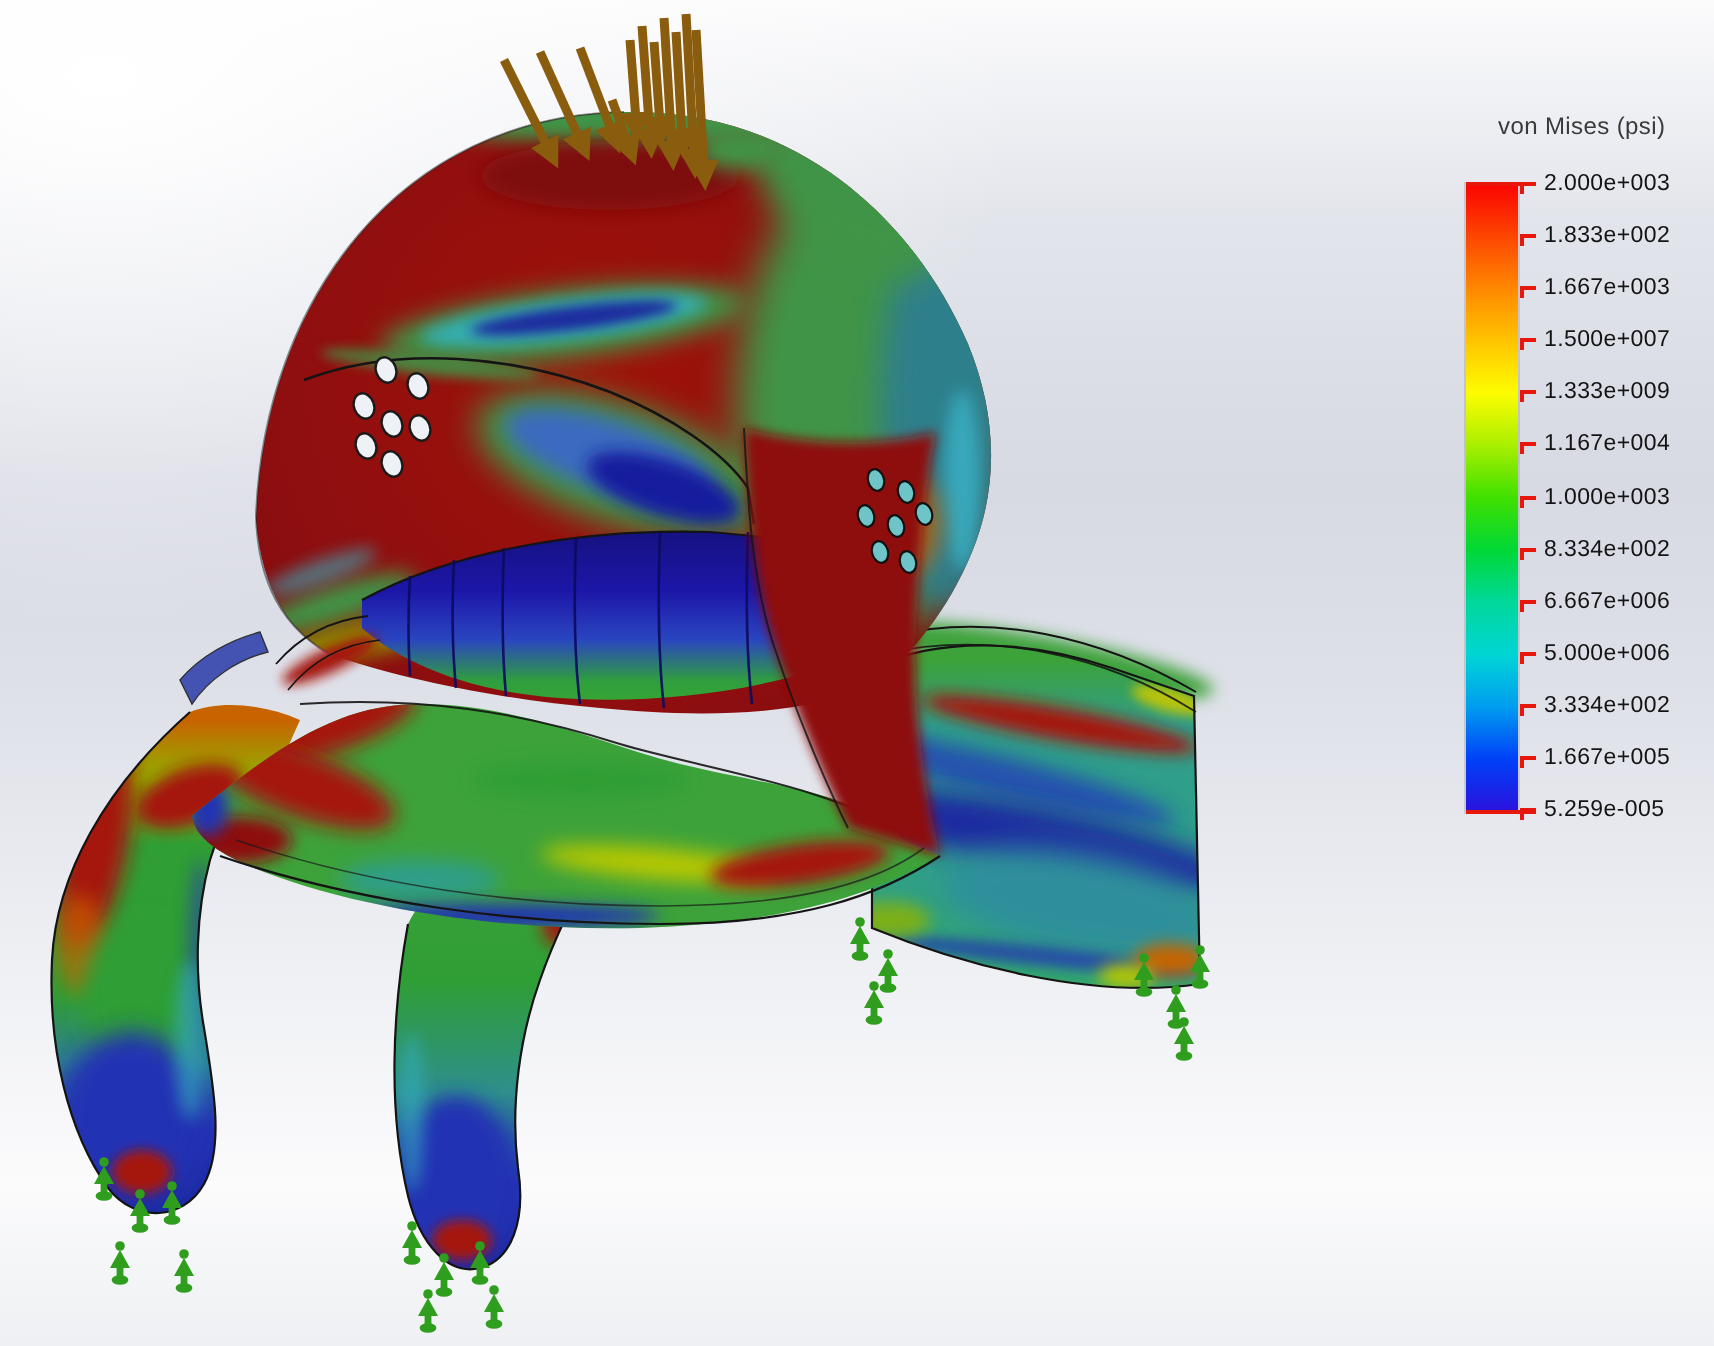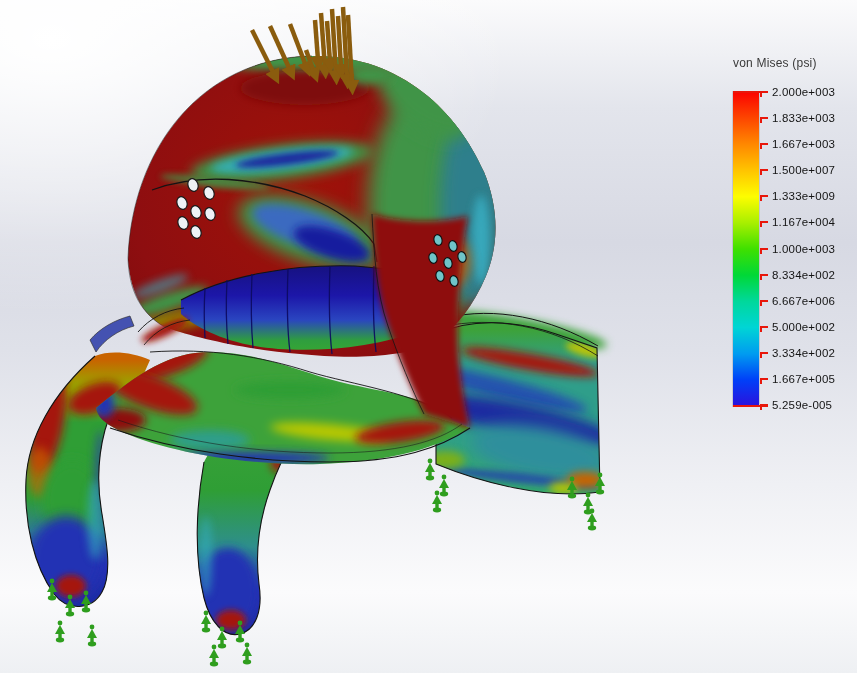--- a/index.html
+++ b/index.html
@@ -7,21 +7,21 @@
     width:857px;height:673px;overflow:hidden;position:relative;
     font-family:"Liberation Sans",sans-serif;
     background:
       radial-gradient(120% 90% at 6% 6%, #ffffff 0%, rgba(255,255,255,0) 45%),
       linear-gradient(180deg,#fbfbfc 0%,#e3e5ec 16%,#d7d9e3 36%,#dfe1e9 52%,#eff0f4 72%,#fbfbfc 88%,#eef0f3 100%);
   }
   .stage{position:absolute;inset:0;}
   svg.viewport{position:absolute;left:0;top:0;}
   
   .legend{position:absolute;left:733px;top:56px;width:120px;}
-  .legend-title{font-size:12px;color:#3a3a3a;letter-spacing:.2px;white-space:nowrap;}
+  .legend-title{font-size:12px;color:#3a3a3a;letter-spacing:.2px;white-space:nowrap;margin-left:16px;}
   .legend-body{position:absolute;left:0;top:36px;}
   .legend-bar{width:26px;height:314px;outline:1px solid rgba(120,120,130,.25);}
   .legend-topline,.legend-bottomline{position:absolute;left:0;width:35px;height:2px;background:var(--tick,#e8170b);}
   .legend-topline{top:-1px;}
   .legend-bottomline{top:313px;}
   .legend-labels{position:absolute;left:26px;top:0;width:94px;height:314px;}
   .legend-row{position:absolute;left:0;height:16px;line-height:16px;white-space:nowrap;}
   .legend-tick{position:absolute;left:1px;top:7px;width:8px;height:2px;background:var(--tick,#e8170b);}
   .legend-tick::after{content:"";position:absolute;left:0;top:2px;width:2px;height:4px;background:var(--tick,#e8170b);}
   .legend-value{position:absolute;left:13px;top:0;font-size:11.5px;color:#141414;letter-spacing:.2px;}
@@ -295,21 +295,21 @@
     <div class="legend-topline"></div>
     <div class="legend-bottomline"></div>
     <div class="legend-labels">
   <div class="legend-row" style="top: -8px;">
     <span class="legend-tick"></span>
     <span class="legend-value">2.000e+003</span>
   </div>
 
   <div class="legend-row" style="top: 18.0833px;">
     <span class="legend-tick"></span>
-    <span class="legend-value">1.833e+003</span>
+    <span class="legend-value">1.833e+002</span>
   </div>
 
   <div class="legend-row" style="top: 44.1667px;">
     <span class="legend-tick"></span>
     <span class="legend-value">1.667e+003</span>
   </div>
 
   <div class="legend-row" style="top: 70.25px;">
     <span class="legend-tick"></span>
     <span class="legend-value">1.500e+007</span>
@@ -335,21 +335,21 @@
     <span class="legend-value">8.334e+002</span>
   </div>
 
   <div class="legend-row" style="top: 200.667px;">
     <span class="legend-tick"></span>
     <span class="legend-value">6.667e+006</span>
   </div>
 
   <div class="legend-row" style="top: 226.75px;">
     <span class="legend-tick"></span>
-    <span class="legend-value">5.000e+002</span>
+    <span class="legend-value">5.000e+006</span>
   </div>
 
   <div class="legend-row" style="top: 252.833px;">
     <span class="legend-tick"></span>
     <span class="legend-value">3.334e+002</span>
   </div>
 
   <div class="legend-row" style="top: 278.917px;">
     <span class="legend-tick"></span>
     <span class="legend-value">1.667e+005</span>

